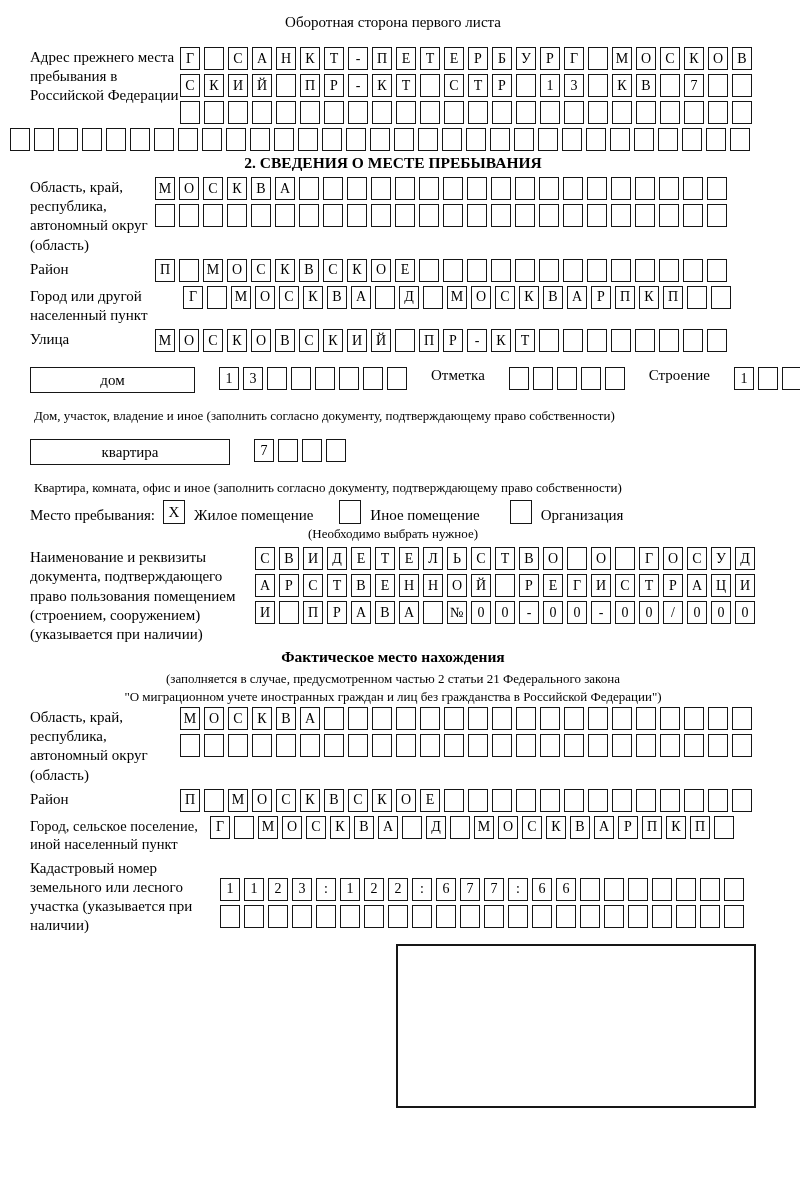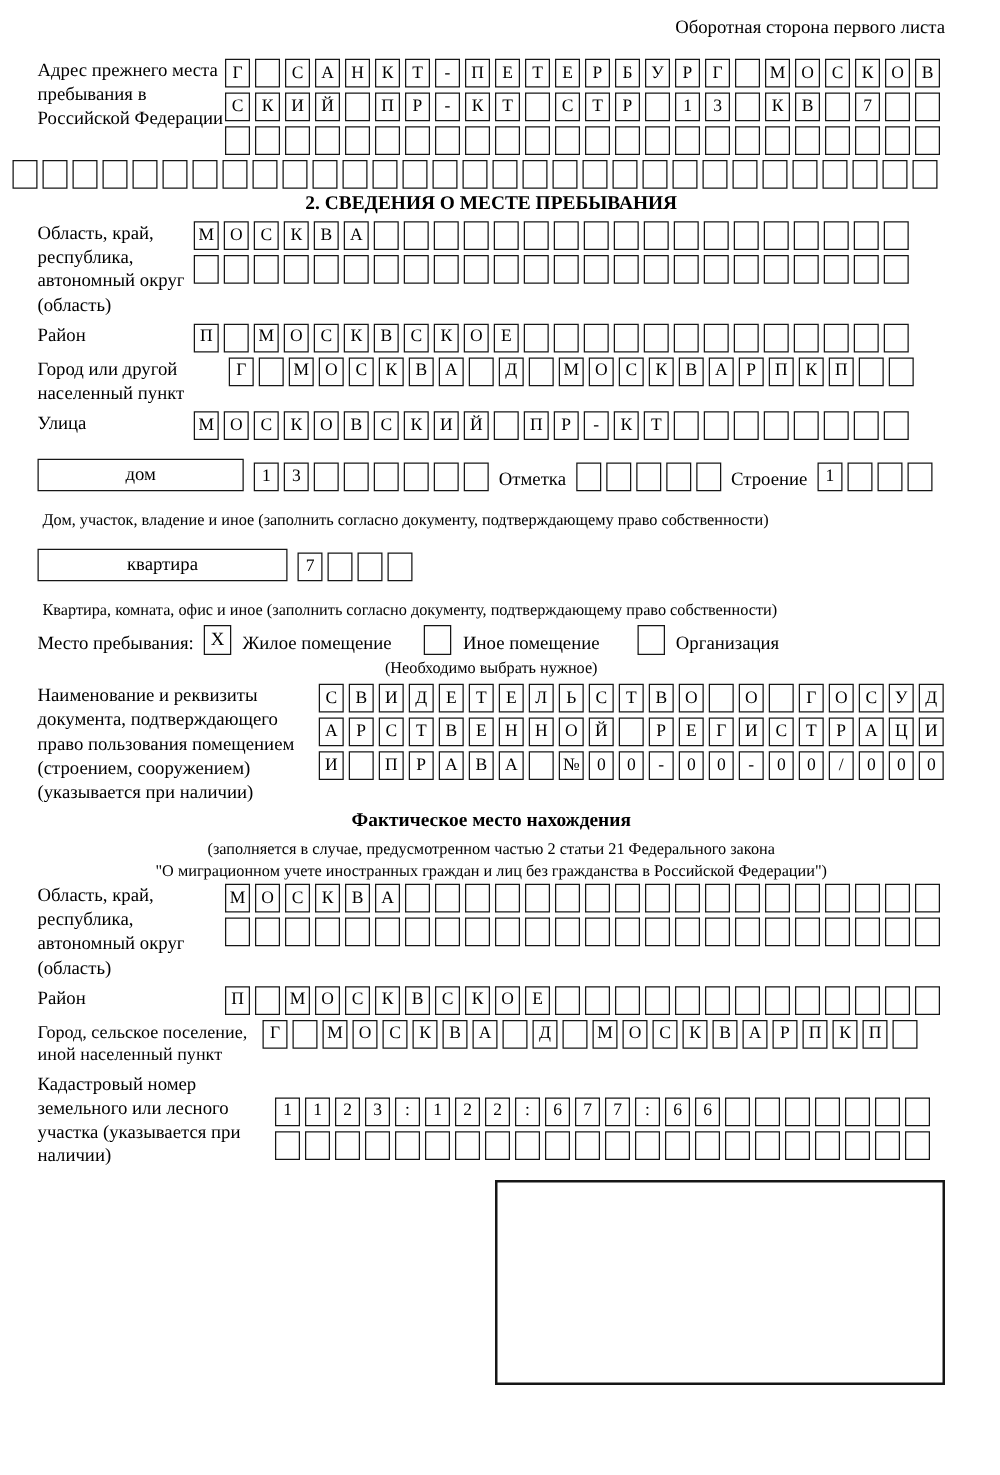--- a/index.html
+++ b/index.html
@@ -3,21 +3,21 @@
 <meta charset="utf-8">
 <style>
   * { margin:0; padding:0; box-sizing:border-box; }
   html,body { background:#ffffff; }
   body {
     width:800px; height:1180px; overflow:hidden;
     font-family:"Liberation Serif","DejaVu Serif",serif;
     color:#000;
   }
   .page { width:800px; height:1180px; padding:14px 44px 0 30px; }
-  .header-note { text-align:right; font-size:15px; margin-bottom:16px; }
+  .header-note { text-align:center; font-size:15px; margin-bottom:16px; }
 
   .frow { display:flex; align-items:flex-start; margin-bottom:4px; }
   .label { font-size:15px; line-height:1.28; flex:none; padding-top:1px; }
   .w150 { width:150px; } .w125 { width:125px; } .w225 { width:225px; }
   .w190 { width:190px; } .w180 { width:180px; font-size:14.5px; }
 
   .cellcol { display:flex; flex-direction:column; row-gap:4px; }
   .cells { display:flex; column-gap:4px; }
   .cell {
     width:20px; height:23px; flex:none;
@@ -26,21 +26,21 @@
     font-size:14px; line-height:1;
   }
   .ind28 { margin-left:28px; }
   .fullrow { margin-left:-20px; margin-bottom:3px; }
   .pt20 { padding-top:20px; }
 
   .caption { text-align:center; font-size:13px; margin:2px 0; }
   .heading { text-align:center; font-weight:bold; font-size:15.5px; margin:0 0 5px; }
   .note-left { font-size:13px; margin:8px 0 3px 4px; }
 
-  .house-row { display:flex; align-items:flex-end; column-gap:8px; margin:15px 0; }
+  .house-row { display:flex; align-items:flex-start; column-gap:24px; margin:15px 0; }
   .field-box {
     border:1.8px solid #161616; height:26px; flex:none;
     display:flex; align-items:center; justify-content:center; font-size:15px;
   }
   .dom { width:165px; } .kv { width:200px; }
   .inline-label { font-size:15px; flex:none; }
 
   .stay-row { display:flex; align-items:flex-end; font-size:15px; margin:4px 0 1px; }
   .chk {
     width:22px; height:24px; flex:none;

